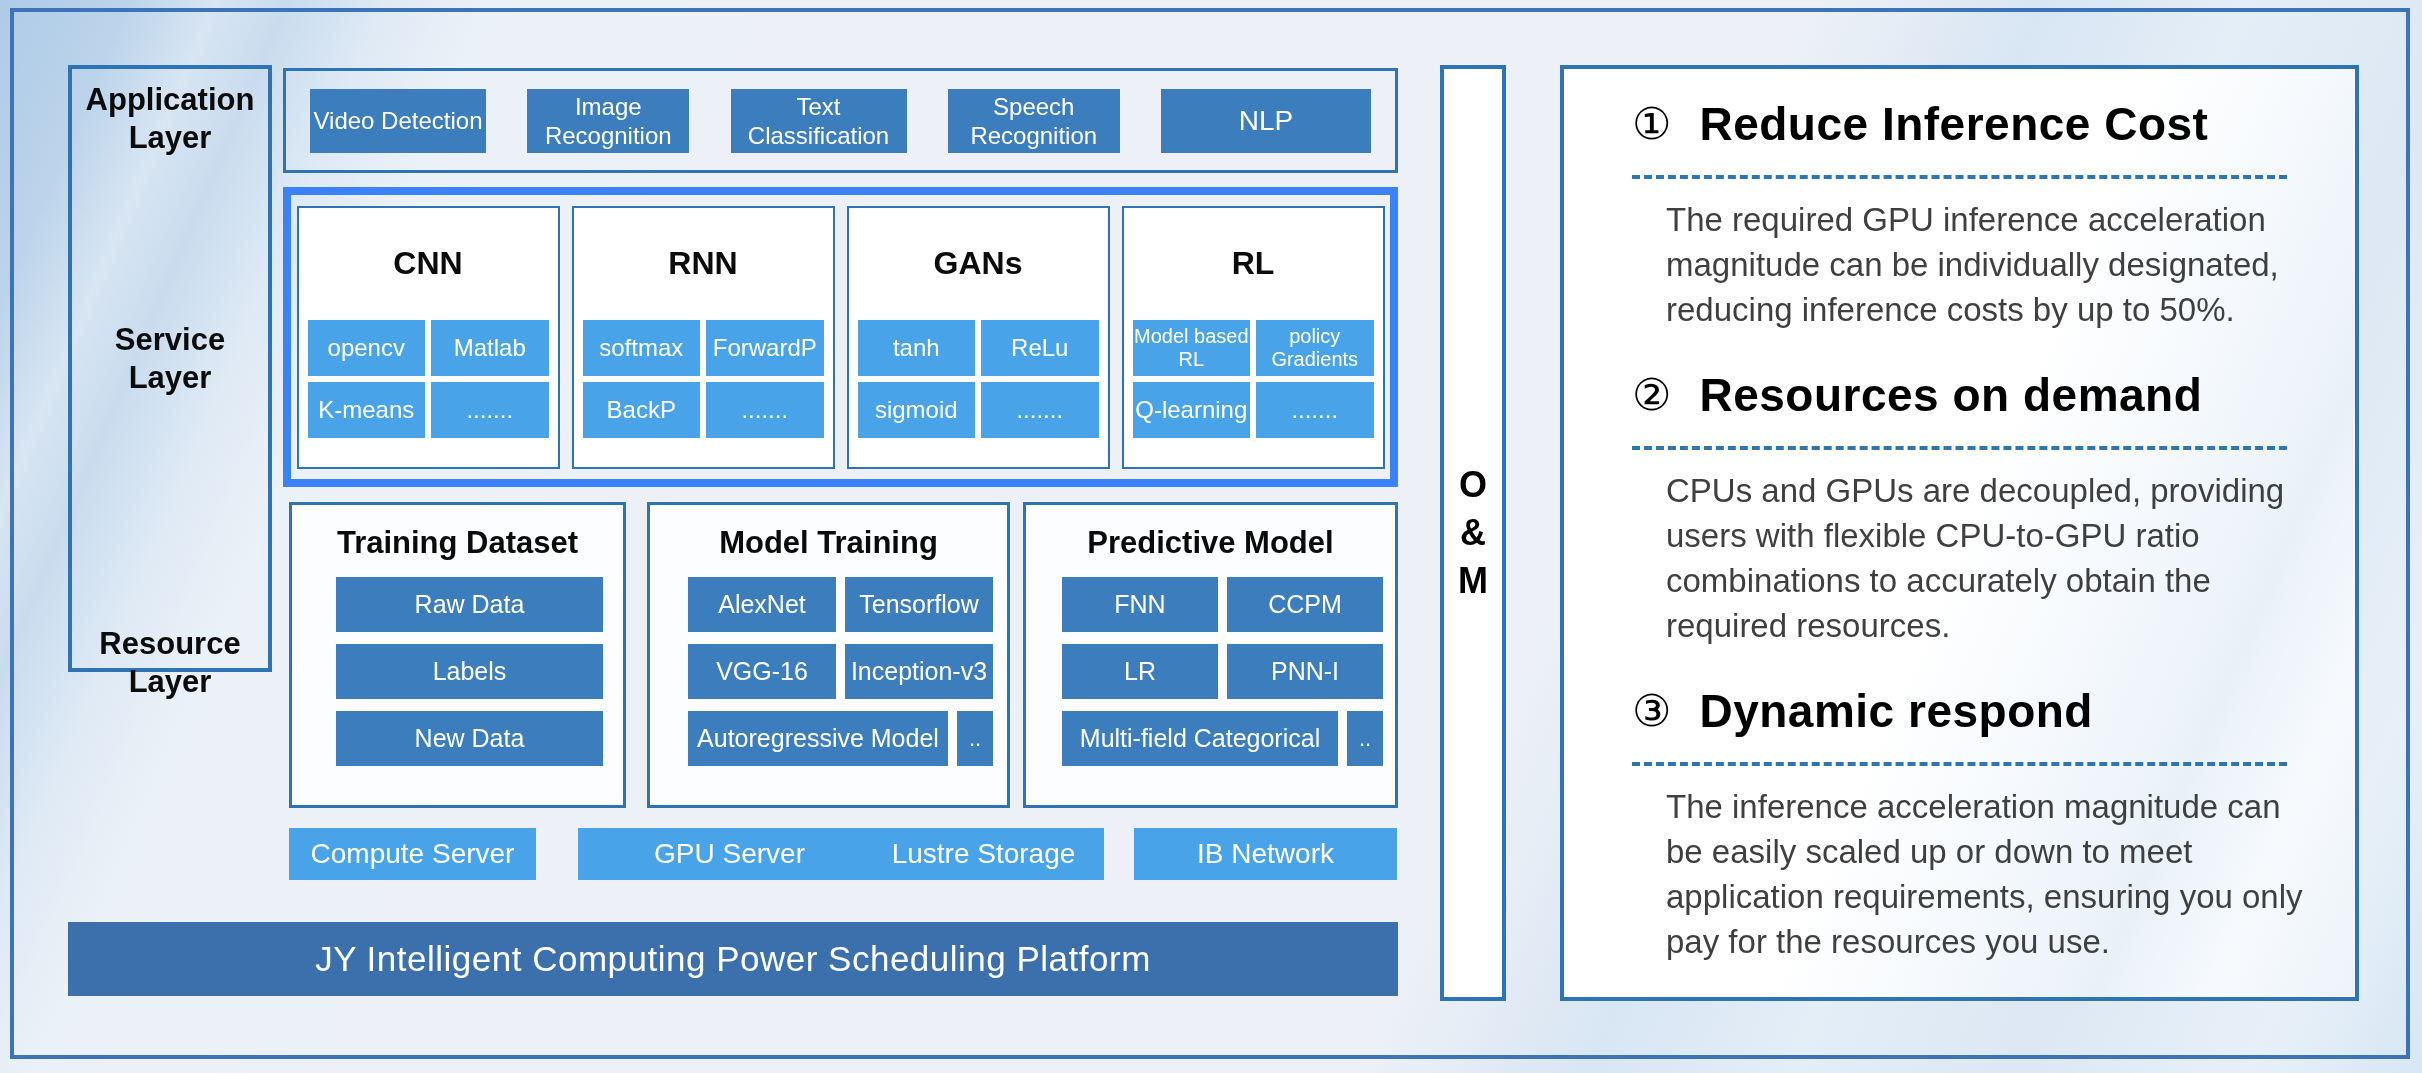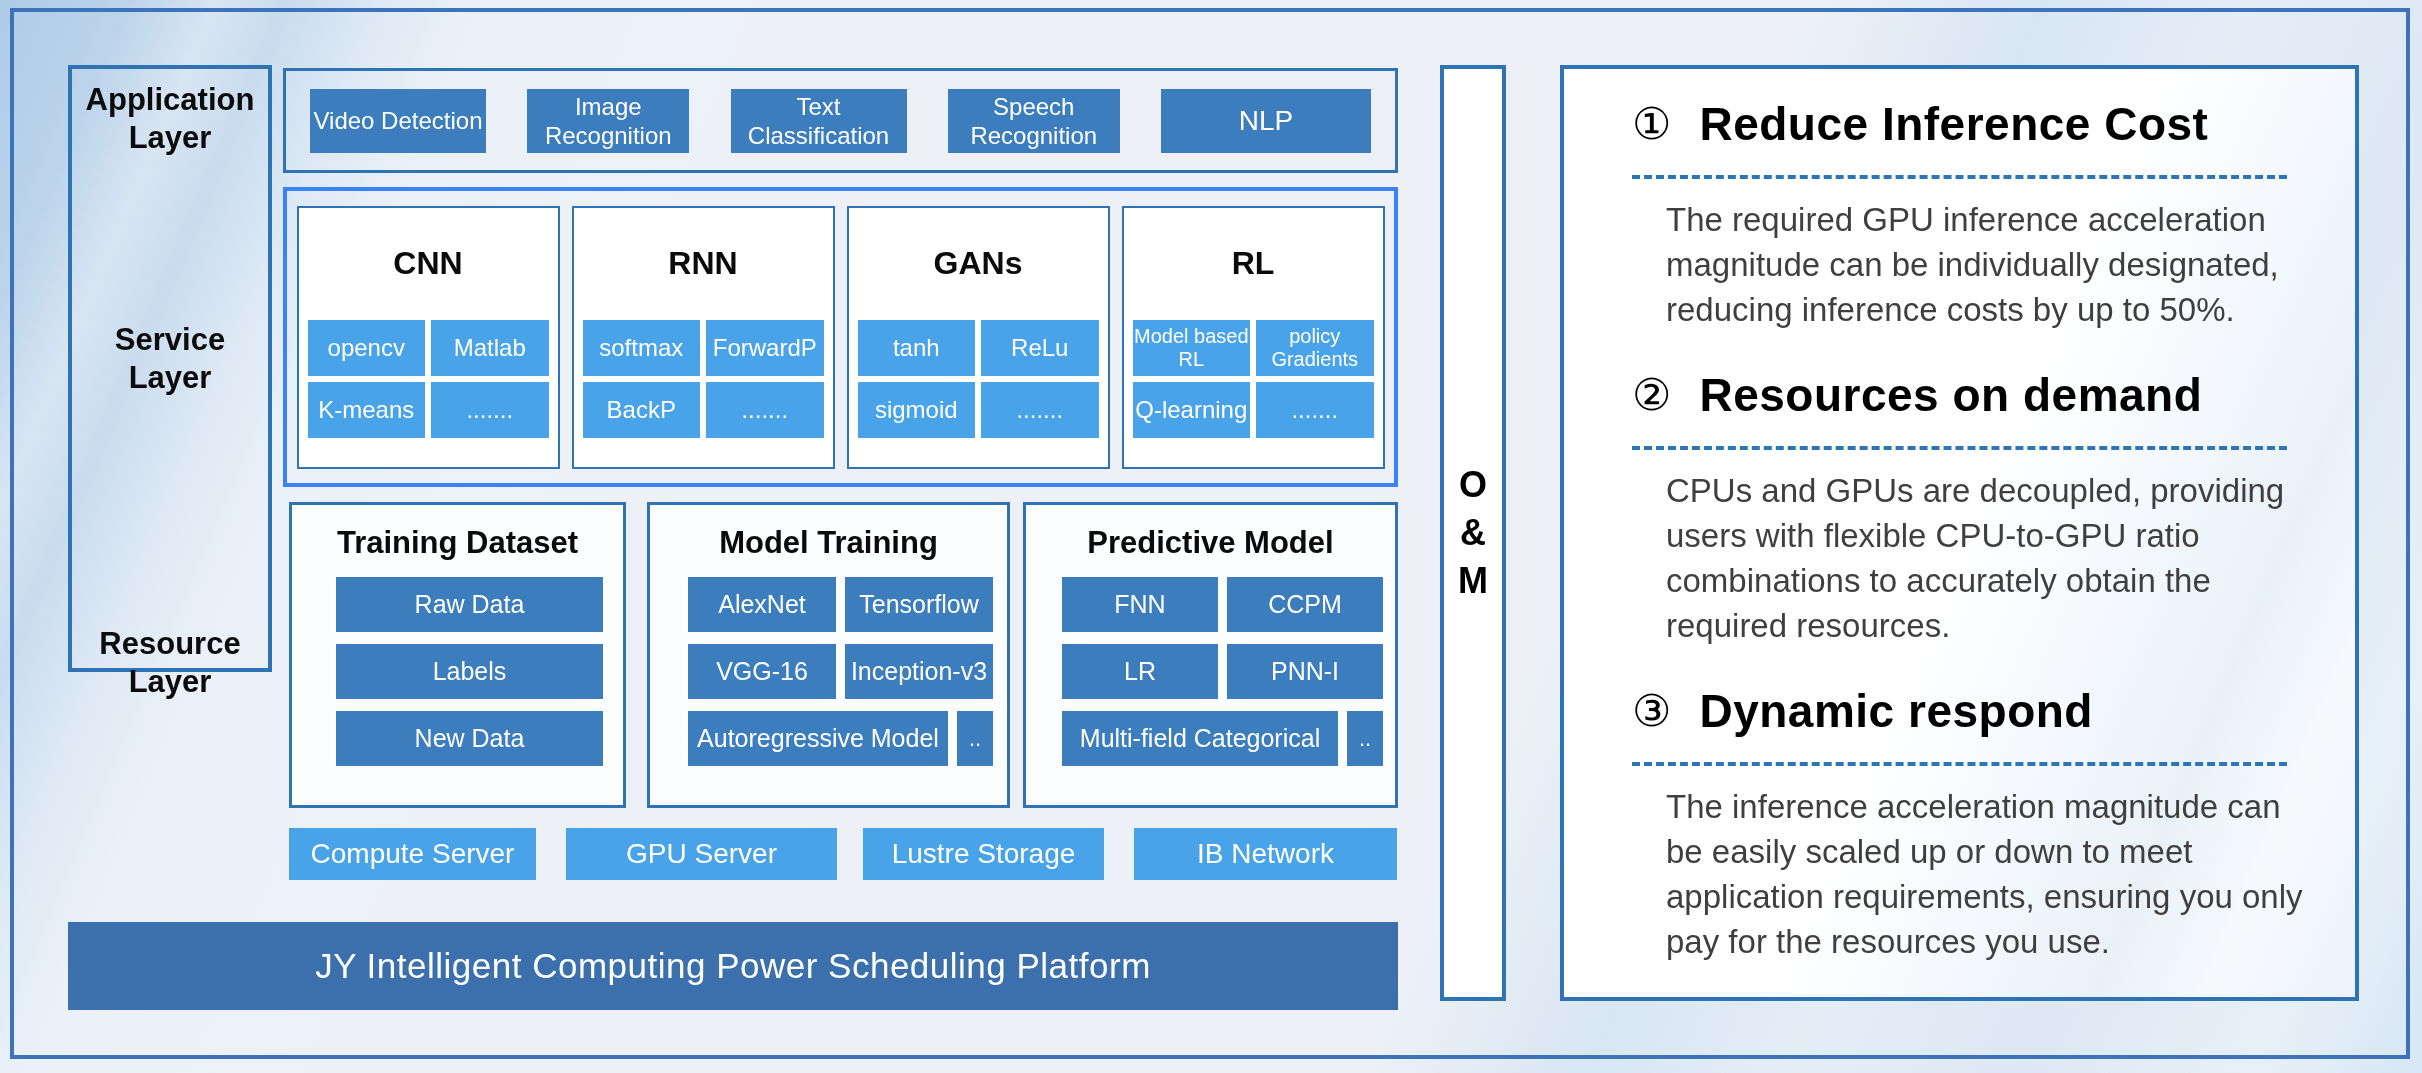--- a/index.html
+++ b/index.html
@@ -30,21 +30,21 @@
              justify-content:center;text-align:center;}
   .chip-light{background:#49a3e8;color:#fff;display:flex;align-items:center;
               justify-content:center;text-align:center;}
   .app-chip{height:64px;font-size:24px;line-height:29px;}
   .app-chip:nth-child(1){width:176px;} .app-chip:nth-child(2){width:162px;}
   .app-chip:nth-child(3){width:176px;} .app-chip:nth-child(4){width:172px;}
   .app-chip:nth-child(5){width:210px;font-size:28px;}
 
   
   .service-box{position:absolute;left:283px;top:187px;width:1115px;height:300px;
-               border:4px solid #3b82f6;box-sizing:border-box;display:flex;
+               border:8px solid #3b82f6;box-sizing:border-box;display:flex;
                align-items:center;justify-content:center;gap:12px;}
   .service-card{width:263px;height:263px;background:#fff;border:2px solid #2e74b5;
                 box-sizing:border-box;display:flex;flex-direction:column;padding:0 9px;}
   .service-title{flex:0 0 112px;display:flex;align-items:center;justify-content:center;
                  font-weight:bold;font-size:32px;color:#0b0b0b;}
   .service-grid{display:grid;grid-template-columns:1fr 1fr;gap:6px;}
   .service-chip{height:56px;font-size:24px;line-height:27px;}
   .service-chip.small{font-size:20px;line-height:23px;}
 
   
@@ -53,25 +53,25 @@
   .rc1{left:289px;width:337px;} .rc2{left:647px;width:363px;} .rc3{left:1023px;width:375px;}
   .res-title{text-align:center;font-weight:bold;font-size:31px;color:#0b0b0b;margin-top:20px;}
   .res-rows{margin:16px 20px 0;display:flex;flex-direction:column;gap:12px;}
   .rc2 .res-rows{margin:16px 14px 0;} .rc3 .res-rows{margin:16px 12px 0;}
   .res-row{display:flex;gap:9px;padding-left:24px;}
   .res-chip{height:55px;font-size:25px;flex:1;}
   .res-chip.tiny{flex:0 0 36px;font-size:22px;}
 
   
   .infra-chip{position:absolute;top:828px;height:52px;font-size:28px;}
-  .ic1{left:289px;width:247px;} .ic2{left:566px;width:271px;}
+  .ic1{left:289px;width:247px;} .ic2{left:578px;width:271px;padding-left:16px;}
   .ic3{left:863px;width:241px;} .ic4{left:1134px;width:263px;}
 
   
-  .platform-bar{position:absolute;left:68px;top:922px;width:1330px;height:88px;
+  .platform-bar{position:absolute;left:68px;top:922px;width:1330px;height:74px;
                 background:#3b70ad;color:#fff;display:flex;align-items:center;
                 justify-content:center;font-size:35px;letter-spacing:0.5px;}
 
   
   .om-bar{position:absolute;left:1440px;top:65px;width:66px;height:936px;background:#fff;
           border:4px solid #2e74b5;box-sizing:border-box;display:flex;flex-direction:column;
           align-items:center;justify-content:center;gap:6px;font-weight:bold;
           font-size:36px;color:#000;}
 
   

